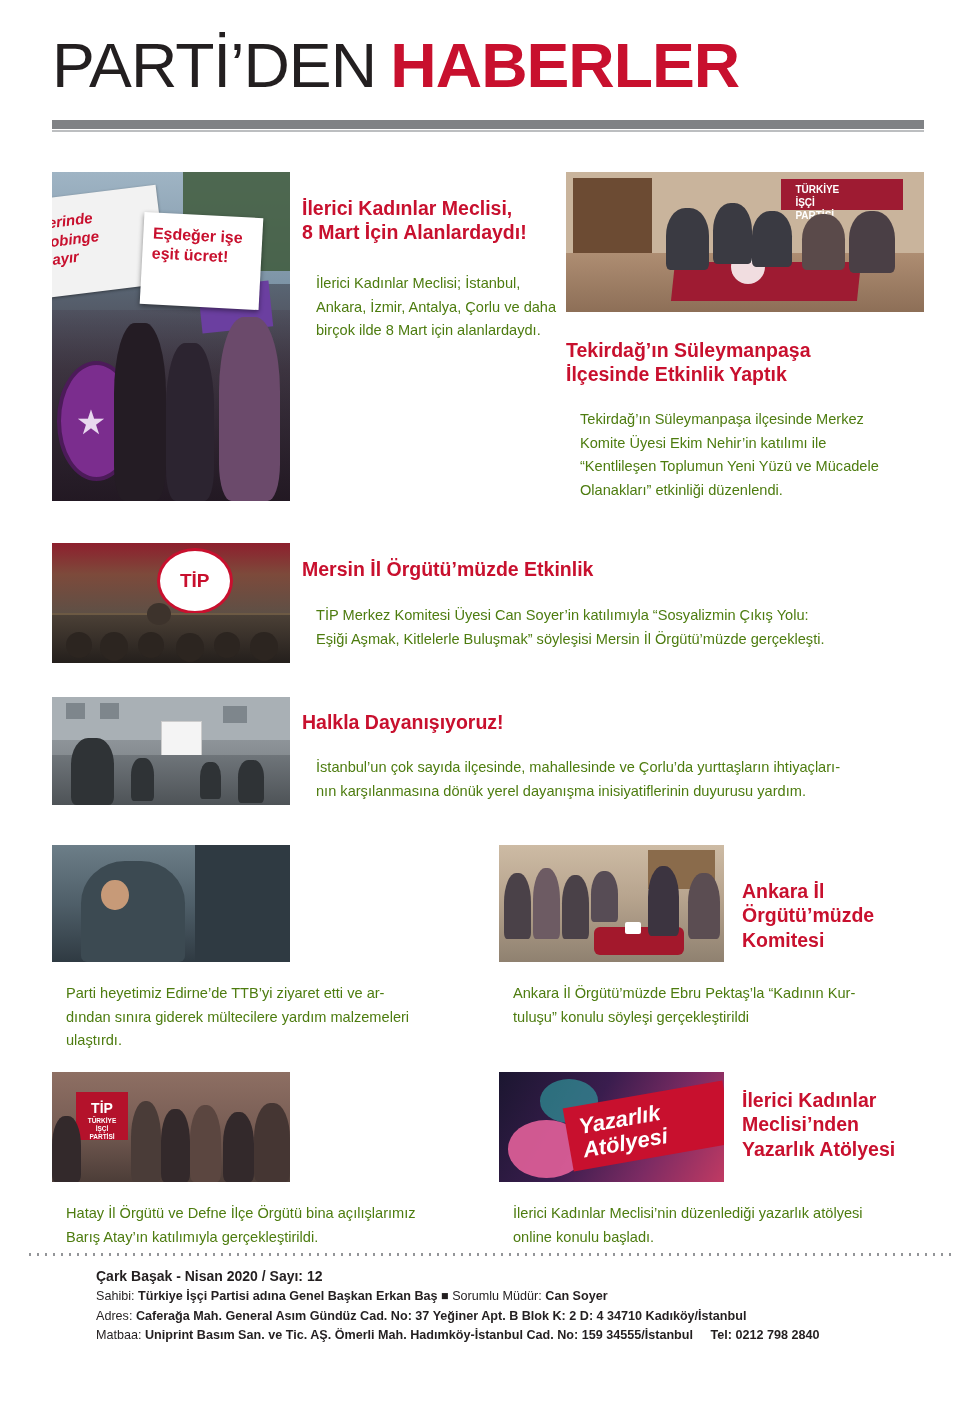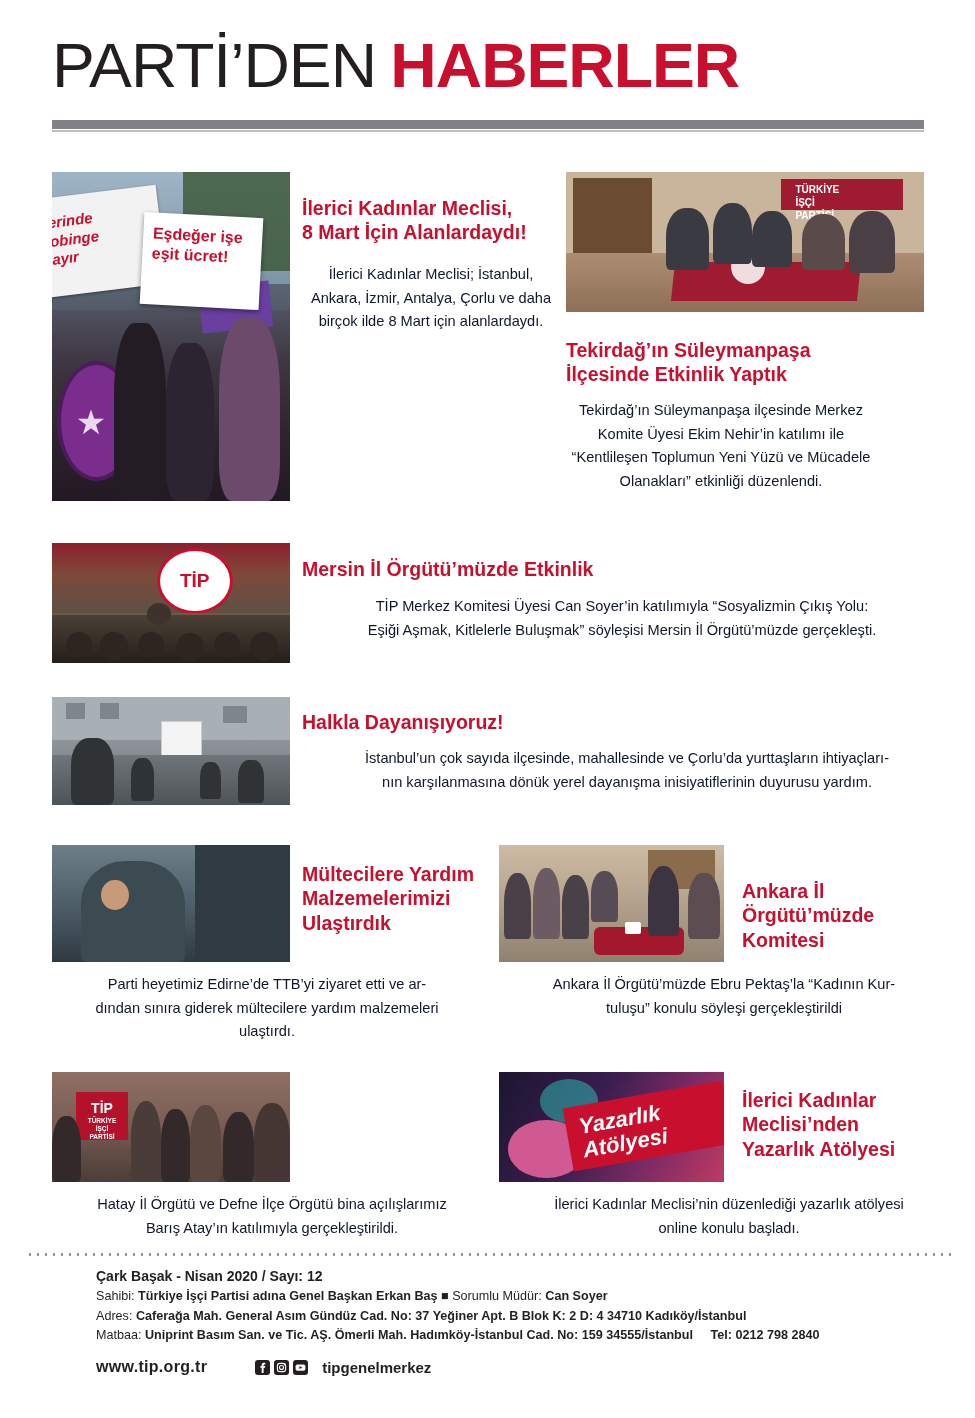--- a/index.html
+++ b/index.html
@@ -52,25 +52,24 @@
   h2.head{
     position:absolute;
     color:#c8102e;
     font-weight:bold;
     font-size:19.5px;
     line-height:1.25;
     margin:0;
   }
   p.body{
     position:absolute;
-    color:#0f172a;
+    color:#4d7c0f;
     font-size:14.6px;
     line-height:1.62;
-    margin:5px;
-    text-align:center;
+    margin:14px;
   }
 
   
   .dotted{
     position:absolute;left:26px;top:1253px;width:925px;height:3px;
     background-image:radial-gradient(circle, #939598 1.2px, transparent 1.3px);
     background-size:8px 3px;
     background-repeat:repeat-x;
   }
   .footer{
@@ -259,25 +258,20 @@
     <span>nın karşılanmasına dönük yerel dayanışma inisiyatiflerinin duyurusu yardım.</span>
   </p>
 
   <div class="photo p5" style="left:52px;top:845px;width:238px;height:117px;">
     <div class="truck"></div>
     <div class="man">
         <div class="face"></div>
       </div>
   </div>
 
-  <h2 class="head" style="left:302px;top:862px;width:200px;">
-    <span>Mültecilere Yardım</span><br>
-    <span>Malzemelerimizi</span><br>
-    <span>Ulaştırdık</span>
-  </h2>
   <p class="body" style="left:52px;top:968px;width:420px;">
     <span>Parti heyetimiz Edirne’de TTB’yi ziyaret etti ve ar-</span><br>
     <span>dından sınıra giderek mültecilere yardım malzemeleri</span><br>
     <span>ulaştırdı.</span>
   </p>
 
   <div class="photo p6" style="left:499px;top:845px;width:225px;height:117px;">
     <div class="shelf"></div>
     <div class="tbl"></div>
     <div class="cup"></div>
@@ -356,38 +350,14 @@
       <b>Caferağa Mah. General Asım Gündüz Cad. No: 37 Yeğiner Apt. B Blok K: 2 D: 4 34710 Kadıköy/İstanbul</b>
     </div>
     <div class="line">
       <span>Matbaa:</span>
       <b>Uniprint Basım San. ve Tic. AŞ. Ömerli Mah. Hadımköy-İstanbul Cad. No: 159 34555/İstanbul</b>
       &nbsp;&nbsp;&nbsp;
       <b>Tel: 0212 798 2840</b>
     </div>
   </div>
 
-  <div class="footer-bottom">
-    <div class="site">www.tip.org.tr</div>
-    <div class="social">
-      <span class="sq">
-        <svg width="15" height="15" viewBox="0 0 15 15">
-            <path d="M9.2 4.4h1.1V2.8H8.9c-1.4 0-2.2.9-2.2 2.2v1.1H5.4v1.7h1.3V13h1.9V7.8h1.4l.2-1.7H8.6V5.2c0-.5.2-.8.6-.8z" fill="#fff"></path>
-          </svg>
-      </span>
-      <span class="sq">
-        <svg width="15" height="15" viewBox="0 0 15 15">
-            <rect x="3.4" y="3.4" width="8.2" height="8.2" rx="2.4" fill="none" stroke="#fff" stroke-width="1.1"></rect>
-            <circle cx="7.5" cy="7.5" r="2" fill="none" stroke="#fff" stroke-width="1.1"></circle>
-            <circle cx="10.3" cy="4.7" r=".7" fill="#fff"></circle>
-          </svg>
-      </span>
-      <span class="sq">
-        <svg width="15" height="15" viewBox="0 0 15 15">
-            <rect x="2.6" y="4.4" width="9.8" height="6.3" rx="1.8" fill="#fff"></rect>
-            <path d="M6.4 6.2l3 1.4-3 1.4z" fill="#231f20"></path>
-          </svg>
-      </span>
-      <span class="handle">tipgenelmerkez</span>
-    </div>
-  </div>
 
 </div>
 
 </body></html>

